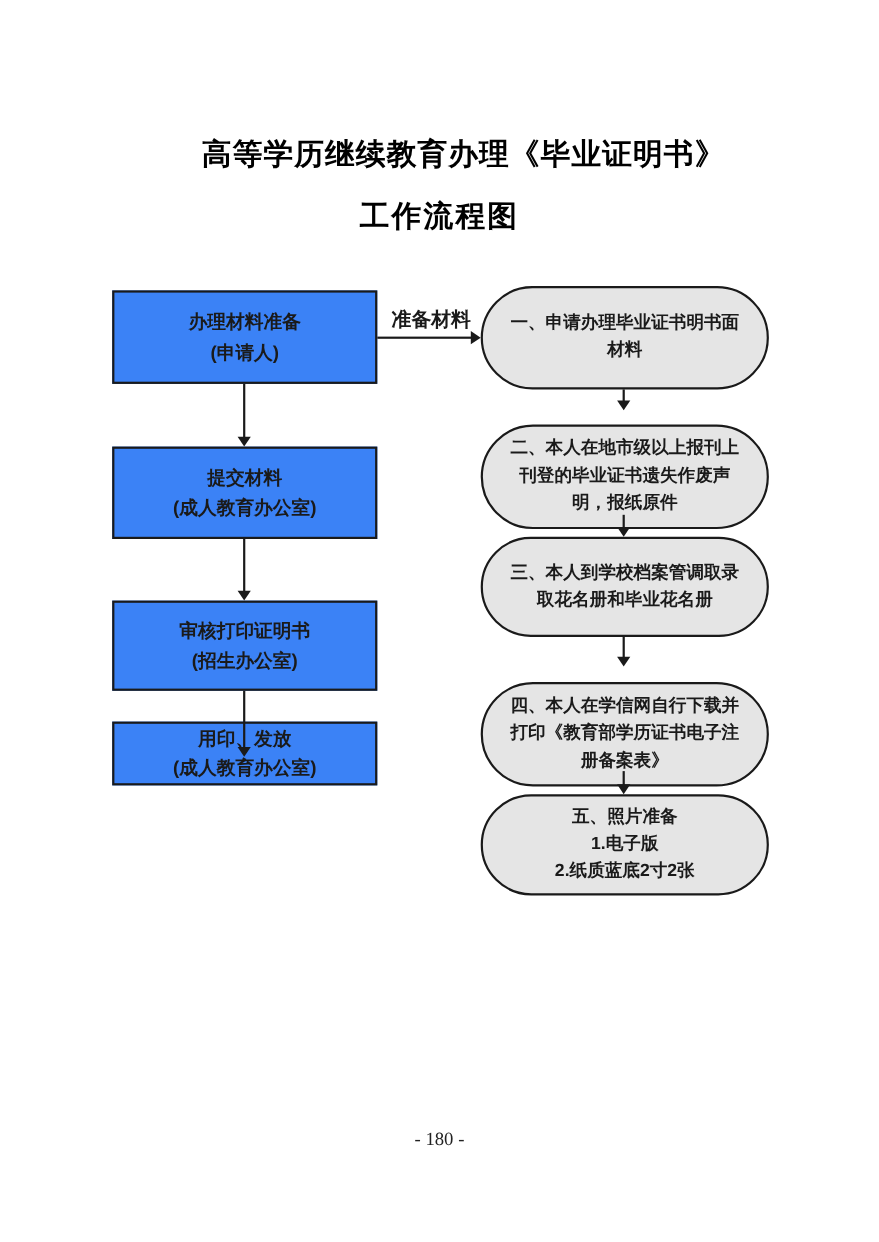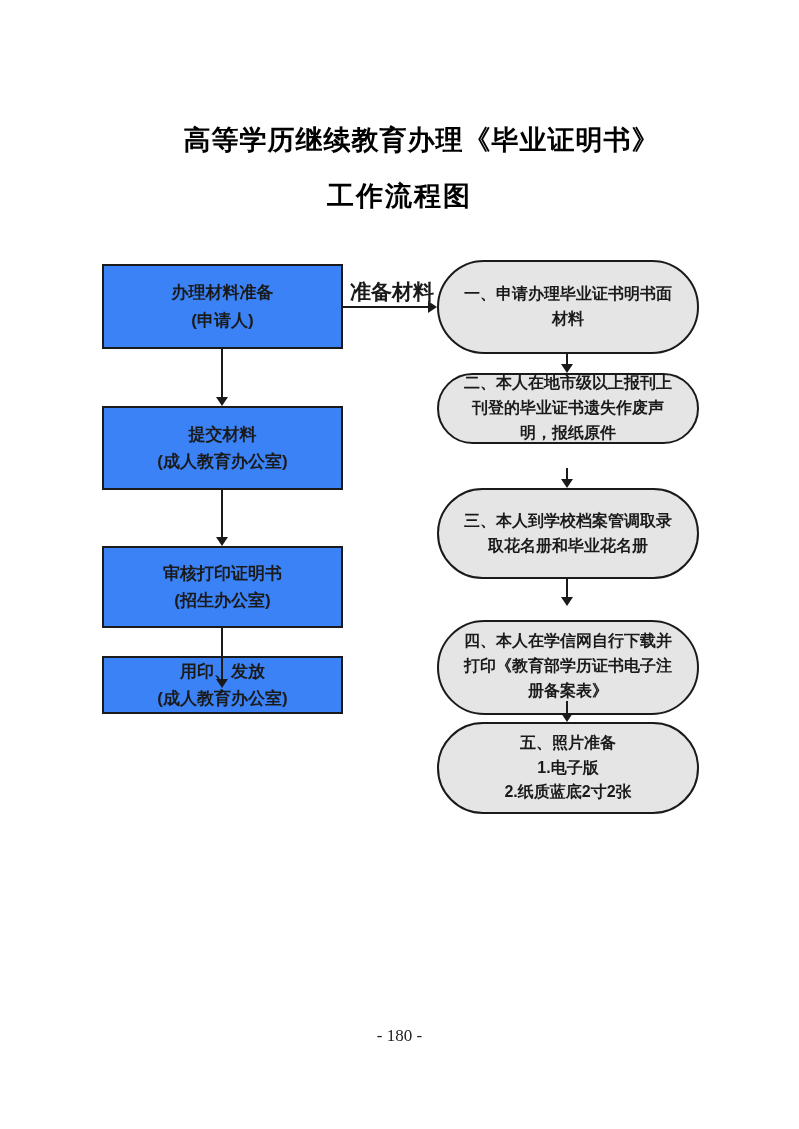--- a/index.html
+++ b/index.html
@@ -60,21 +60,21 @@
     justify-content: center;
     text-align: center;
     font-weight: 700;
     font-size: 16px;
     line-height: 1.55;
     white-space: pre-line;
     color: #1a1a1a;
     padding: 0 14px;
   }
   #stadium-1 { top: 260px; height: 94px; }
-  #stadium-2 { top: 373px; height: 71px; }
+  #stadium-2 { top: 386px; height: 95px; }
   #stadium-3 { top: 488px; height: 91px; font-family: Liberation Serif, serif; }
   #stadium-4 { top: 620px; height: 95px; font-family: Liberation Mono, monospace; }
   #stadium-5 { top: 722px; height: 92px; }
 
   .varrow { position: absolute; width: 14px; }
   .varrow::before {
     content: "";
     position: absolute;
     left: 50%;
     transform: translateX(-50%);
@@ -126,21 +126,21 @@
   }
   #connector-h { left: 343px; top: 300px; width: 94px; }
 
   #connector-label {
     position: absolute;
     left: 348px;
     top: 278px;
     width: 88px;
     text-align: center;
     font-weight: 700;
-    font-size: 21px;
+    font-size: 18px;
     color: #1a1a1a;
   }
 
   #page-number {
     position: absolute;
     left: 0; right: 0;
     top: 1026px;
     text-align: center;
     font-family: "Liberation Serif", serif;
     font-size: 17px;

